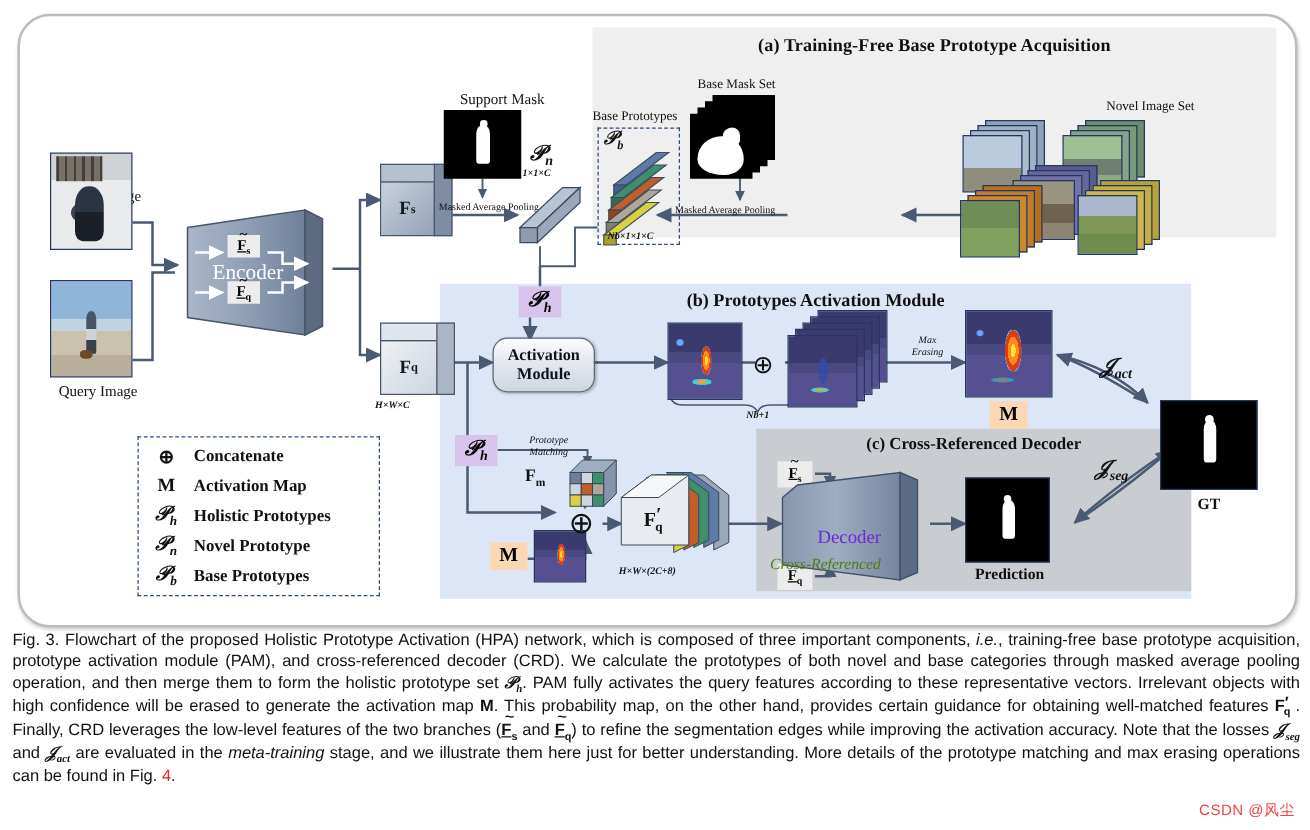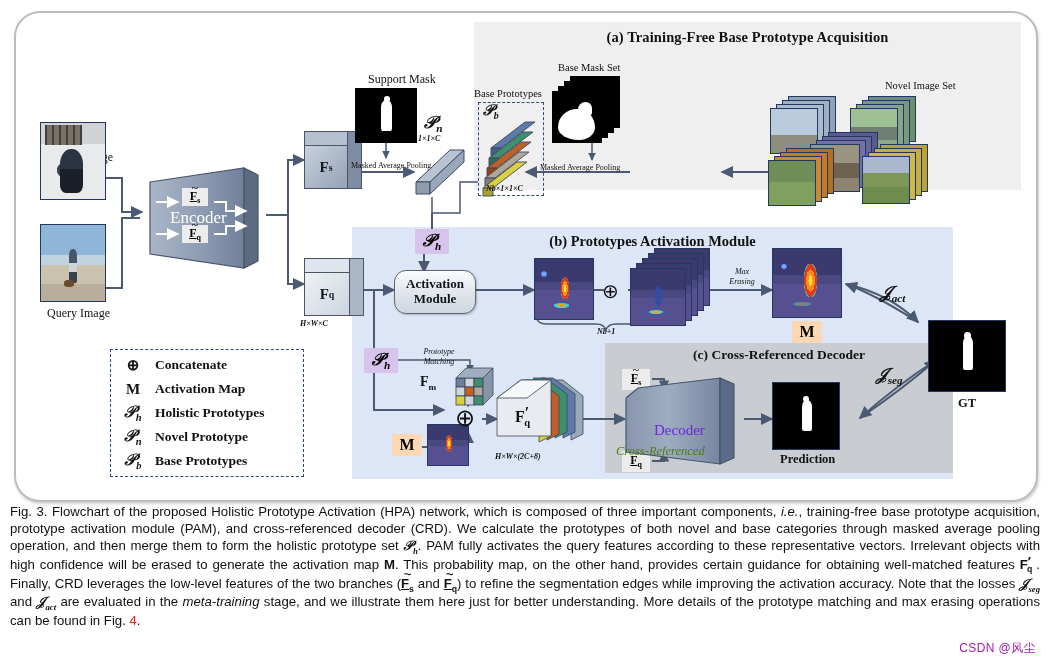--- a/index.html
+++ b/index.html
@@ -163,21 +163,21 @@
 
   
   .caption{
     position:absolute;left:10px;top:504px;width:1030px;
     font-family:"Liberation Sans",sans-serif;font-size:13.2px;line-height:1.285;
     color:#111;text-align:justify;
   }
   .caption .red{color:#e8241c;}
   .watermark{
     position:absolute;right:12px;top:640px;font-family:"Liberation Sans",sans-serif;
-    font-size:12px;color:#a21caf;letter-spacing:.4px;
+    font-size:12px;color:#ef4444;letter-spacing:.4px;
   }
 
   
   .scr{font-family:"Liberation Serif",serif;font-style:italic;font-weight:bold;}
   sub{font-size:.66em;}
   .over-t{position:relative;text-decoration:underline;}
   .over-t:before{content:"~";position:absolute;left:50%;top:-.72em;transform:translateX(-55%) scaleX(1.25);font-size:.8em;}
 
   svg{overflow:visible;}
   .arrowline{stroke:#4a5a72;stroke-width:2;fill:none;}

